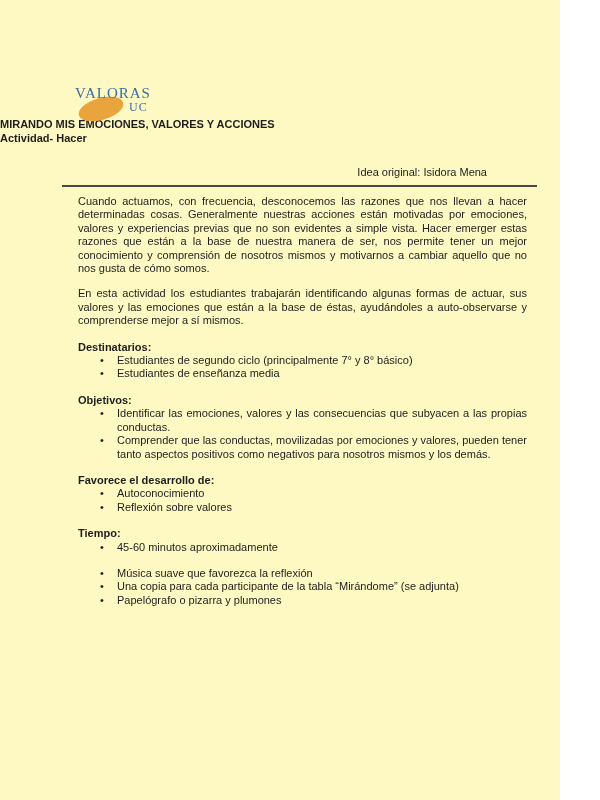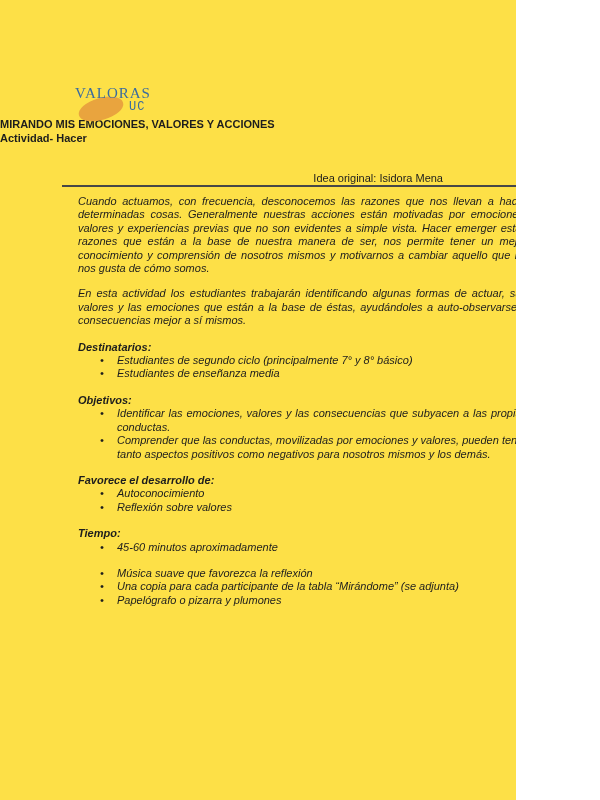--- a/index.html
+++ b/index.html
@@ -1,20 +1,20 @@
 <!DOCTYPE html>
 <html><head>
 <meta charset="utf-8">
 <style>
   html, body { margin: 0; padding: 0; background: #ffffff; }
   .page {
     position: relative;
-    width: 516px;
+    width: 560px;
     height: 800px;
-    background: #fde047;
+    background: #fef9c3;
     font-family: "Liberation Sans", sans-serif;
     color: #1d1d1d;
     overflow: hidden;
   }
 
   
   .logo { position: absolute; left: 74px; top: 85px; width: 90px; height: 40px; }
   .logo-word {
     position: absolute; left: 1px; top: 0;
     font-family: "Liberation Serif", serif;
@@ -24,44 +24,44 @@
   .logo-ellipse {
     position: absolute; left: 4px; top: 13px;
     width: 46px; height: 22px;
     background: #e9a43e;
     border-radius: 50%;
     transform: rotate(-16deg);
     z-index: 1;
   }
   .logo-uc {
     position: absolute; left: 55px; top: 15px;
-    font-family: Liberation Mono, monospace;
+    font-family: Liberation Serif, serif;
     font-size: 12px; letter-spacing: 1px;
     color: #3a6b9f; z-index: 2; text-align: right;
   }
 
   
   .title-block {
     position: absolute; left: 0; top: 118px; width: 600px;
     font-weight: bold;
     font-size: 11px; line-height: 13.5px;
   }
   .credits {
-    position: absolute; top: 172px; right: 73px;
+    position: absolute; top: 166px; right: 73px;
     text-align: right; font-size: 11px; line-height: 13.5px;
   }
   .header-divider {
     position: absolute; left: 62px; top: 185px;
     width: 475px; height: 2px; background: #474747;
   }
 
   
   .content {
     position: absolute; left: 78px; top: 195px; width: 449px;
-    font-size: 11px; line-height: 13.4px; font-style: italic;
+    font-size: 11px; line-height: 13.4px;
   }
   .content p {
     margin: 0 0 12px 0;
     text-align: justify;
   }
   .section { margin-top: 13px; }
   .section-heading { font-weight: bold; }
   .section ul { margin: 0; padding: 0; list-style: none; }
   .section li {
     position: relative;
@@ -90,21 +90,21 @@
   </div>
 
   <div class="credits">
     <div>Idea original: Isidora Mena</div>
   </div>
 
   <div class="header-divider"></div>
 
   <div class="content">
     <p>Cuando actuamos, con frecuencia, desconocemos las razones que nos llevan a hacer determinadas cosas. Generalmente nuestras acciones están motivadas por emociones, valores y experiencias previas que no son evidentes a simple vista. Hacer emerger estas razones que están a la base de nuestra manera de ser, nos permite tener un mejor conocimiento y comprensión de nosotros mismos y motivarnos a cambiar aquello que no nos gusta de cómo somos.</p>
-    <p>En esta actividad los estudiantes trabajarán identificando algunas formas de actuar, sus valores y las emociones que están a la base de éstas, ayudándoles a auto-observarse y consecuencias mejor a sí mismos.</p>
+    <p>En esta actividad los estudiantes trabajarán identificando algunas formas de actuar, sus valores y las emociones que están a la base de éstas, ayudándoles a auto-observarse y comprenderse mejor a sí mismos.</p>
 
     <div class="section">
       <div class="section-heading">Destinatarios:</div>
       <ul>
         <li>Estudiantes de segundo ciclo (principalmente 7° y 8° básico)</li>
         <li>Estudiantes de enseñanza media</li>
       </ul>
     </div>
 
     <div class="section">

